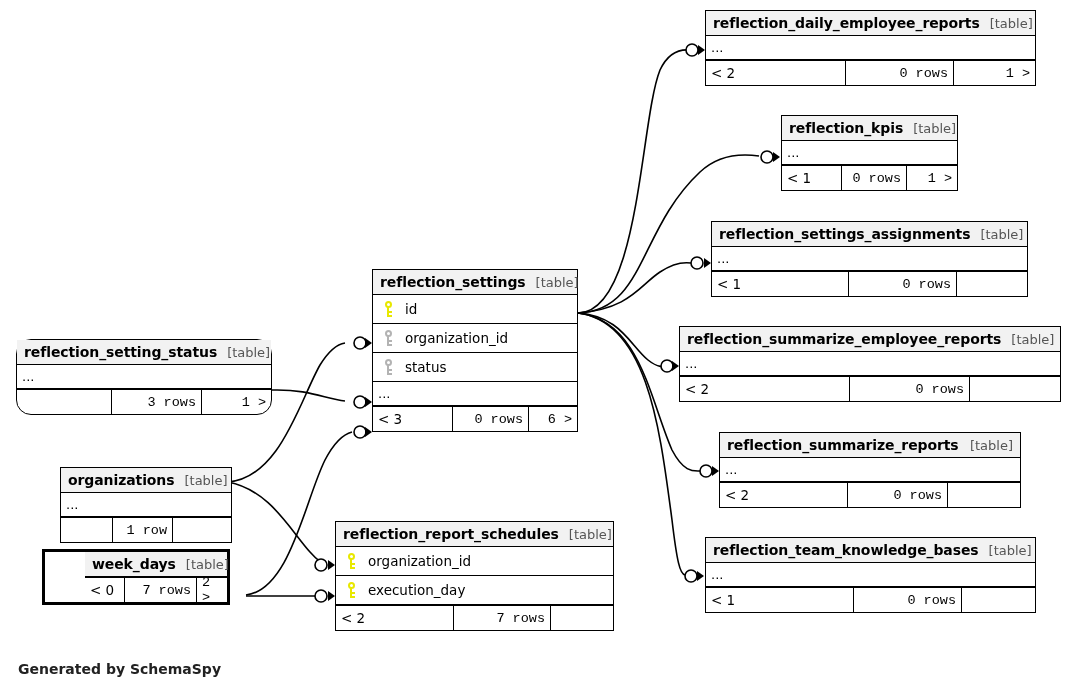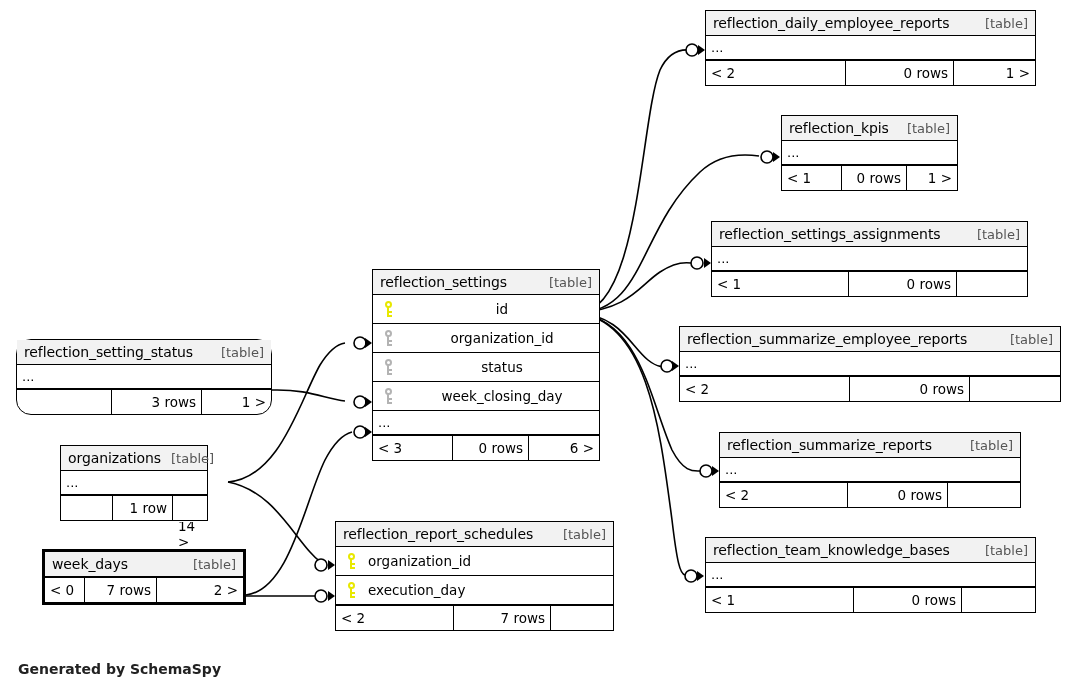--- a/index.html
+++ b/index.html
@@ -43,21 +43,21 @@
     height: 25px;
     line-height: 25px;
     padding: 0 7px;
     white-space: nowrap;
     display: flex;
     align-items: center;
     justify-content: space-between;
     box-sizing: border-box;
   }
   .tbl-name {
-    font-weight: normal;
+    font-weight: bold;
     font-size: 14px;
     letter-spacing: -0.1px;
   }
   .tbl-kind {
     color: #555555;
     font-size: 13px;
     padding-left: 10px;
   }
   .row {
     height: 29px;
@@ -108,21 +108,21 @@
     border-right: 1px solid #000000;
     box-sizing: border-box;
     display: flex;
     align-items: center;
     padding: 0 5px;
     height: 100%;
     overflow: hidden;
   }
   .footer .fc:last-child { border-right: none; }
   .fc.left { justify-content: flex-start; }
-  .fc.right { justify-content: flex-end; }
+  .fc.right { justify-content: flex-end; font-family: Liberation Mono, monospace; }
   .caption {
     position: absolute;
     left: 18px;
     top: 661px;
     font-size: 14px;
     color: #222222;
     font-weight: bold;
   }
   
   .key {
@@ -298,21 +298,21 @@
       <span class="tbl-kind">[table]</span>
     </div>
     <div class="row dots">...</div>
     <div class="footer">
       <div class="fc left" style="width:148px;">&lt; 1</div>
       <div class="fc right" style="width:108px;">0 rows</div>
       <div class="fc right" style="flex:1;"></div>
     </div>
   </div>
 
-  <div class="tbl" style="left:372px; top:269px; width:228px;text-align:center;">
+  <div class="tbl" style="left:372px; top:269px; width:206px;">
     <div class="tbl-head">
       <span class="tbl-name">reflection_settings</span>
       <span class="tbl-kind">[table]</span>
     </div>
     <div class="row">
       <span class="keycell">
           <span class="key pk">
             <i class="head"></i>
             <i class="shaft"></i>
             <i class="t1"></i>
@@ -336,31 +336,20 @@
       <span class="keycell">
           <span class="key fk">
             <i class="head"></i>
             <i class="shaft"></i>
             <i class="t1"></i>
             <i class="t2"></i>
           </span>
         </span>
       <span class="colname">status</span>
     </div>
-    <div class="row">
-      <span class="keycell">
-          <span class="key fk">
-            <i class="head"></i>
-            <i class="shaft"></i>
-            <i class="t1"></i>
-            <i class="t2"></i>
-          </span>
-        </span>
-      <span class="colname">week_closing_day</span>
-    </div>
     <div class="row dots">...</div>
     <div class="footer">
       <div class="fc left" style="width:80px;">&lt; 3</div>
       <div class="fc right" style="width:76px;">0 rows</div>
       <div class="fc right" style="flex:1;">6 &gt;</div>
     </div>
   </div>
 
   <div class="tbl" style="left:16px; top:339px; width:256px;border-radius:15px;">
     <div class="tbl-head">
@@ -368,34 +357,34 @@
       <span class="tbl-kind">[table]</span>
     </div>
     <div class="row dots">...</div>
     <div class="footer">
       <div class="fc left" style="width:95px;"></div>
       <div class="fc right" style="width:90px;">3 rows</div>
       <div class="fc right" style="flex:1;">1 &gt;</div>
     </div>
   </div>
 
-  <div class="tbl" style="left:60px; top:445px; width:148px;">
+  <div class="tbl" style="left:60px; top:467px; width:172px;">
     <div class="tbl-head">
       <span class="tbl-name">organizations</span>
       <span class="tbl-kind">[table]</span>
     </div>
     <div class="row dots">...</div>
     <div class="footer">
       <div class="fc left" style="width:52px;"></div>
       <div class="fc right" style="width:60px;">1 row</div>
       <div class="fc right" style="flex:1;margin-top:26px;">14 &gt;</div>
     </div>
   </div>
 
-  <div class="tbl focus" style="left:42px; top:549px; width:204px;">
+  <div class="tbl focus" style="left:42px; top:549px; width:188px;padding-left:40px;">
     <div class="tbl-head">
       <span class="tbl-name">week_days</span>
       <span class="tbl-kind">[table]</span>
     </div>
     <div class="footer">
       <div class="fc left" style="width:40px;">&lt; 0</div>
       <div class="fc right" style="width:72px;">7 rows</div>
       <div class="fc right" style="flex:1;">2 &gt;</div>
     </div>
   </div>

